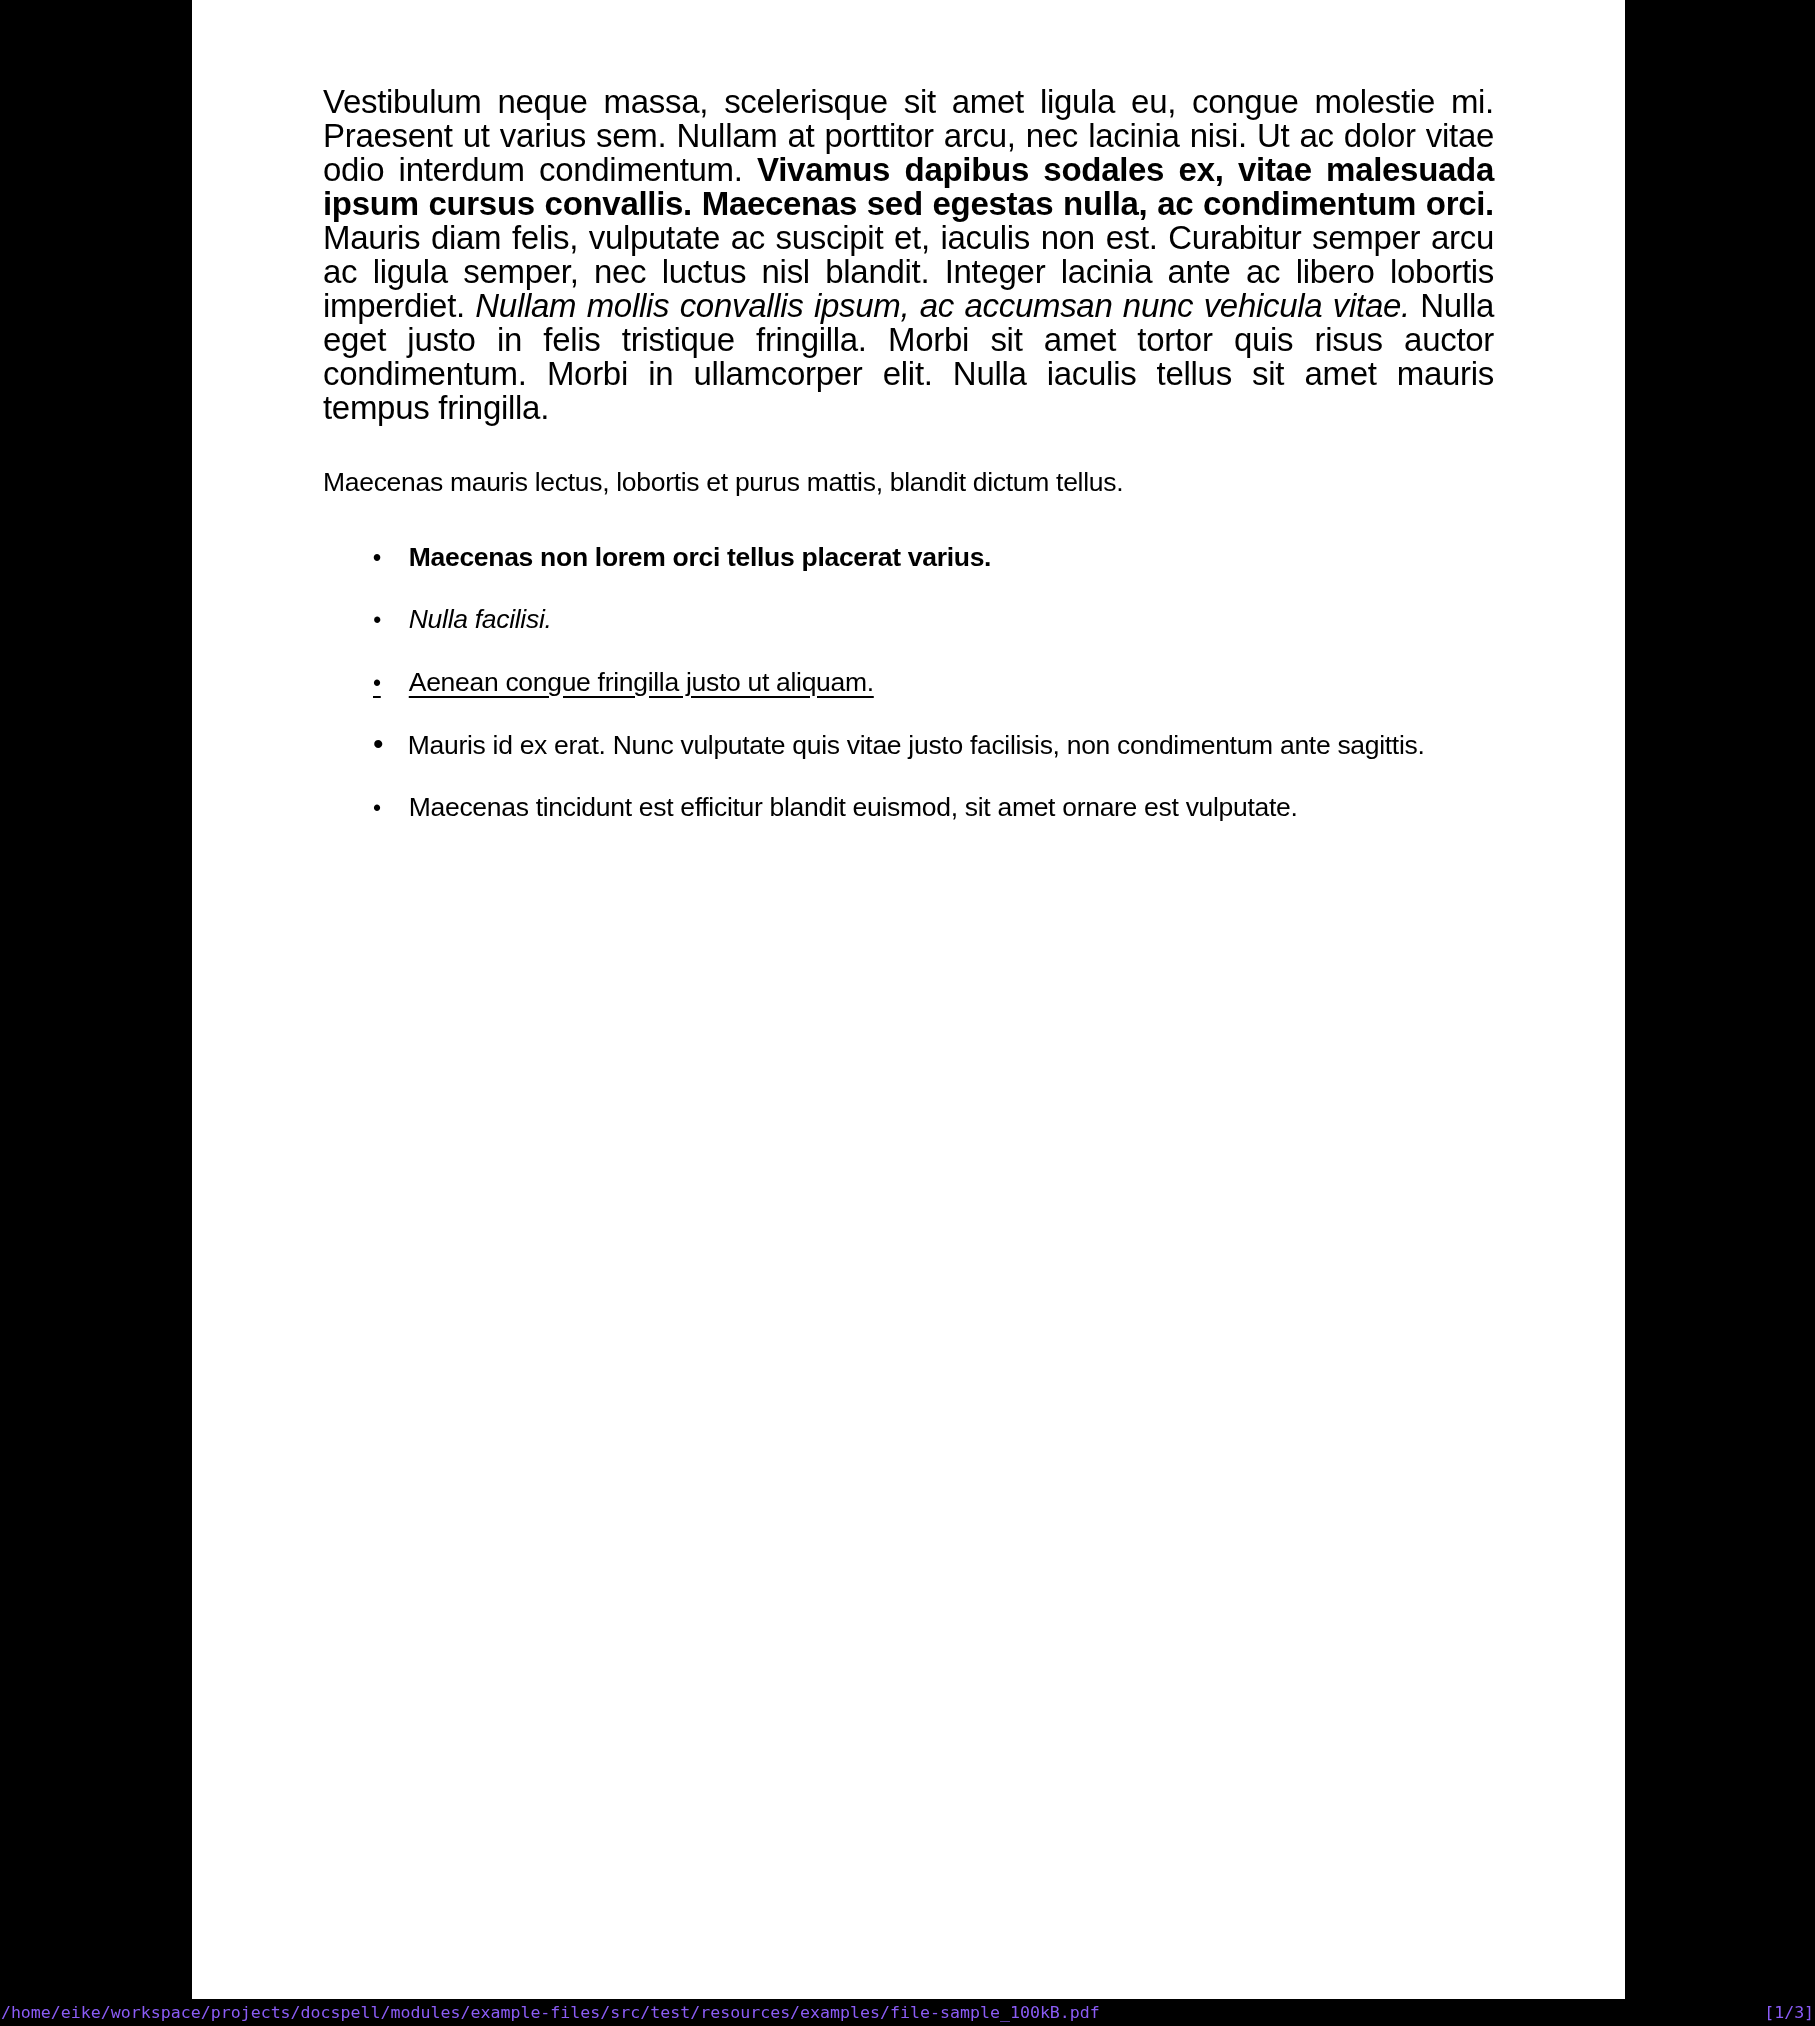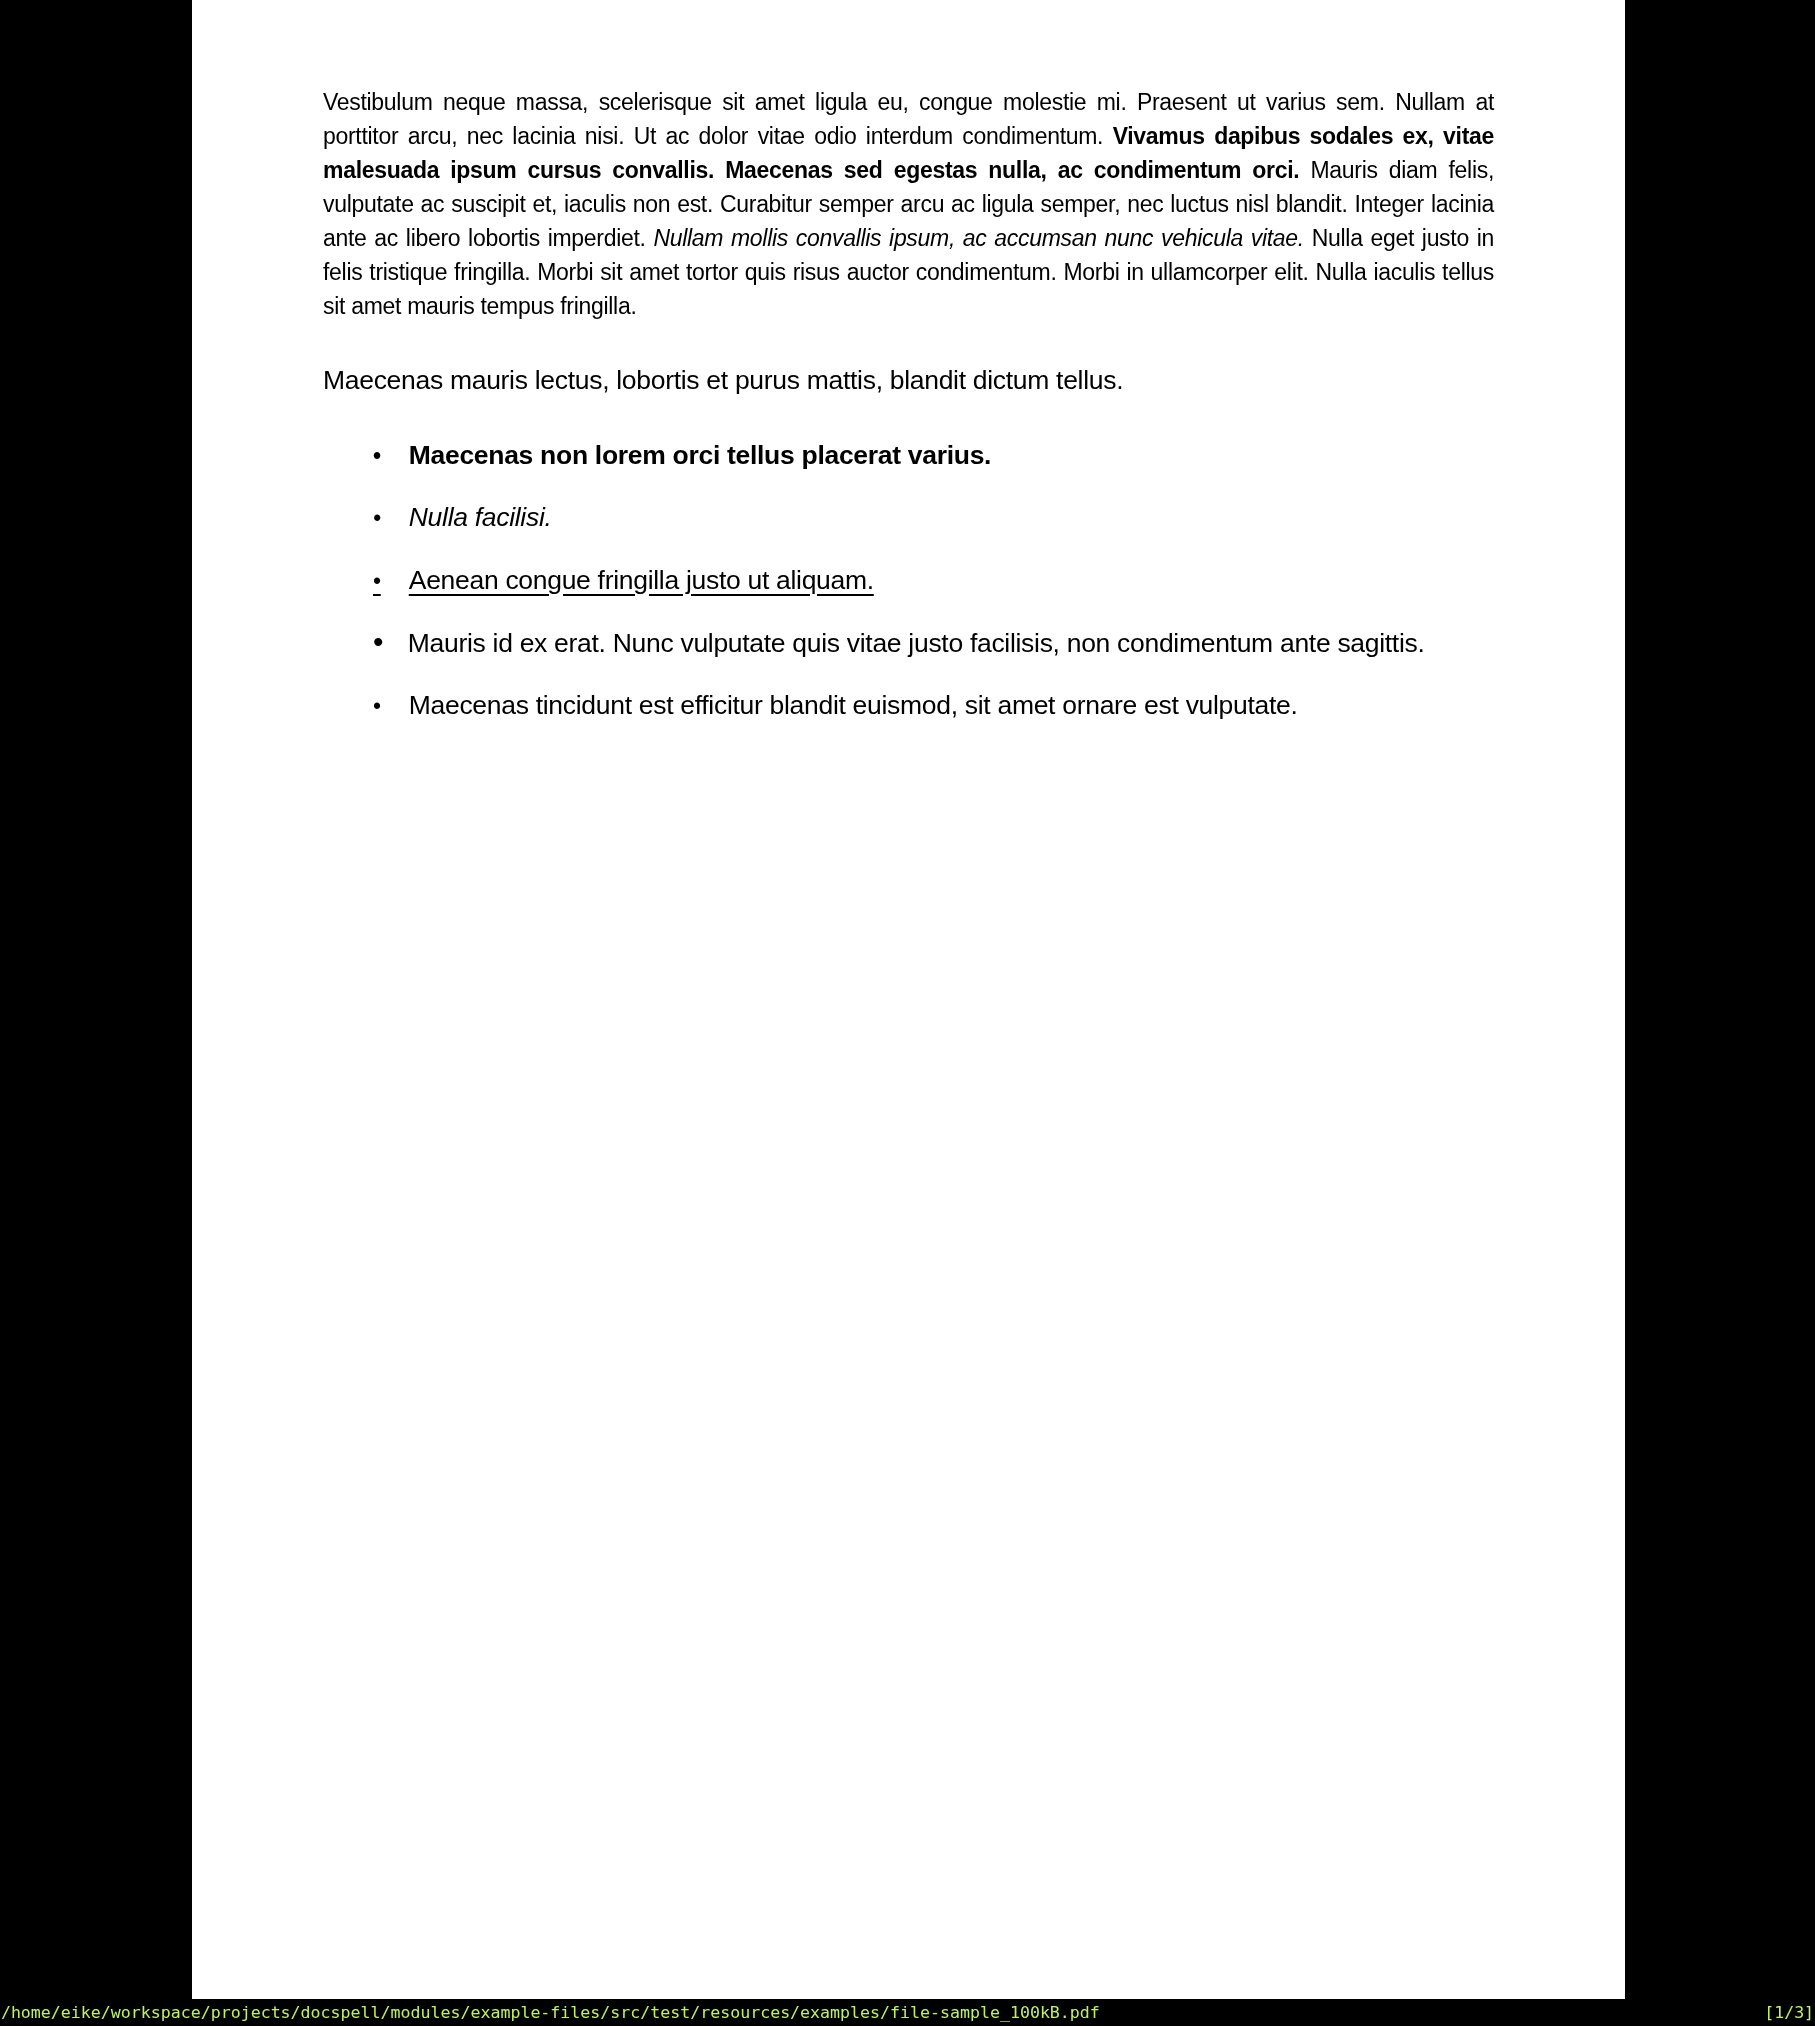--- a/index.html
+++ b/index.html
@@ -37,21 +37,21 @@
   .doc-subtitle {
     margin-top: 93px;
     font-size: 38px;
     font-weight: bold;
     line-height: 49px;
     text-indent: 83px;
     letter-spacing: -0.2px;
   }
   .para1 {
     margin-top: 85px;
-    font-size: 23px;
+    font-size: 33px;
     line-height: 34px;
     text-align: justify;
     letter-spacing: -0.3px;
   }
   .para2 {
     margin-top: 40px;
     font-size: 26.5px;
     line-height: 34px;
     letter-spacing: -0.3px;
   }
@@ -79,21 +79,21 @@
   }
   .li-bold { font-weight: bold; }
   .li-italic { font-style: italic; }
   .li-underline { text-decoration: underline; text-underline-offset: 4.7px; }
   .seg-u { text-underline-offset: 4.7px; }
   .statusbar {
     position: absolute;
     left: 0; bottom: 0;
     width: 1815px; height: 27.4px;
     background: #000000;
-    color: #bef264;
+    color: #8b5cf6;
     font-family: "DejaVu Sans Mono", monospace;
     font-size: 16.6px;
     display: flex;
     justify-content: space-between;
     align-items: center;
     padding: 0 0.9px;
     white-space: nowrap;
   }
 </style>
 </head>

